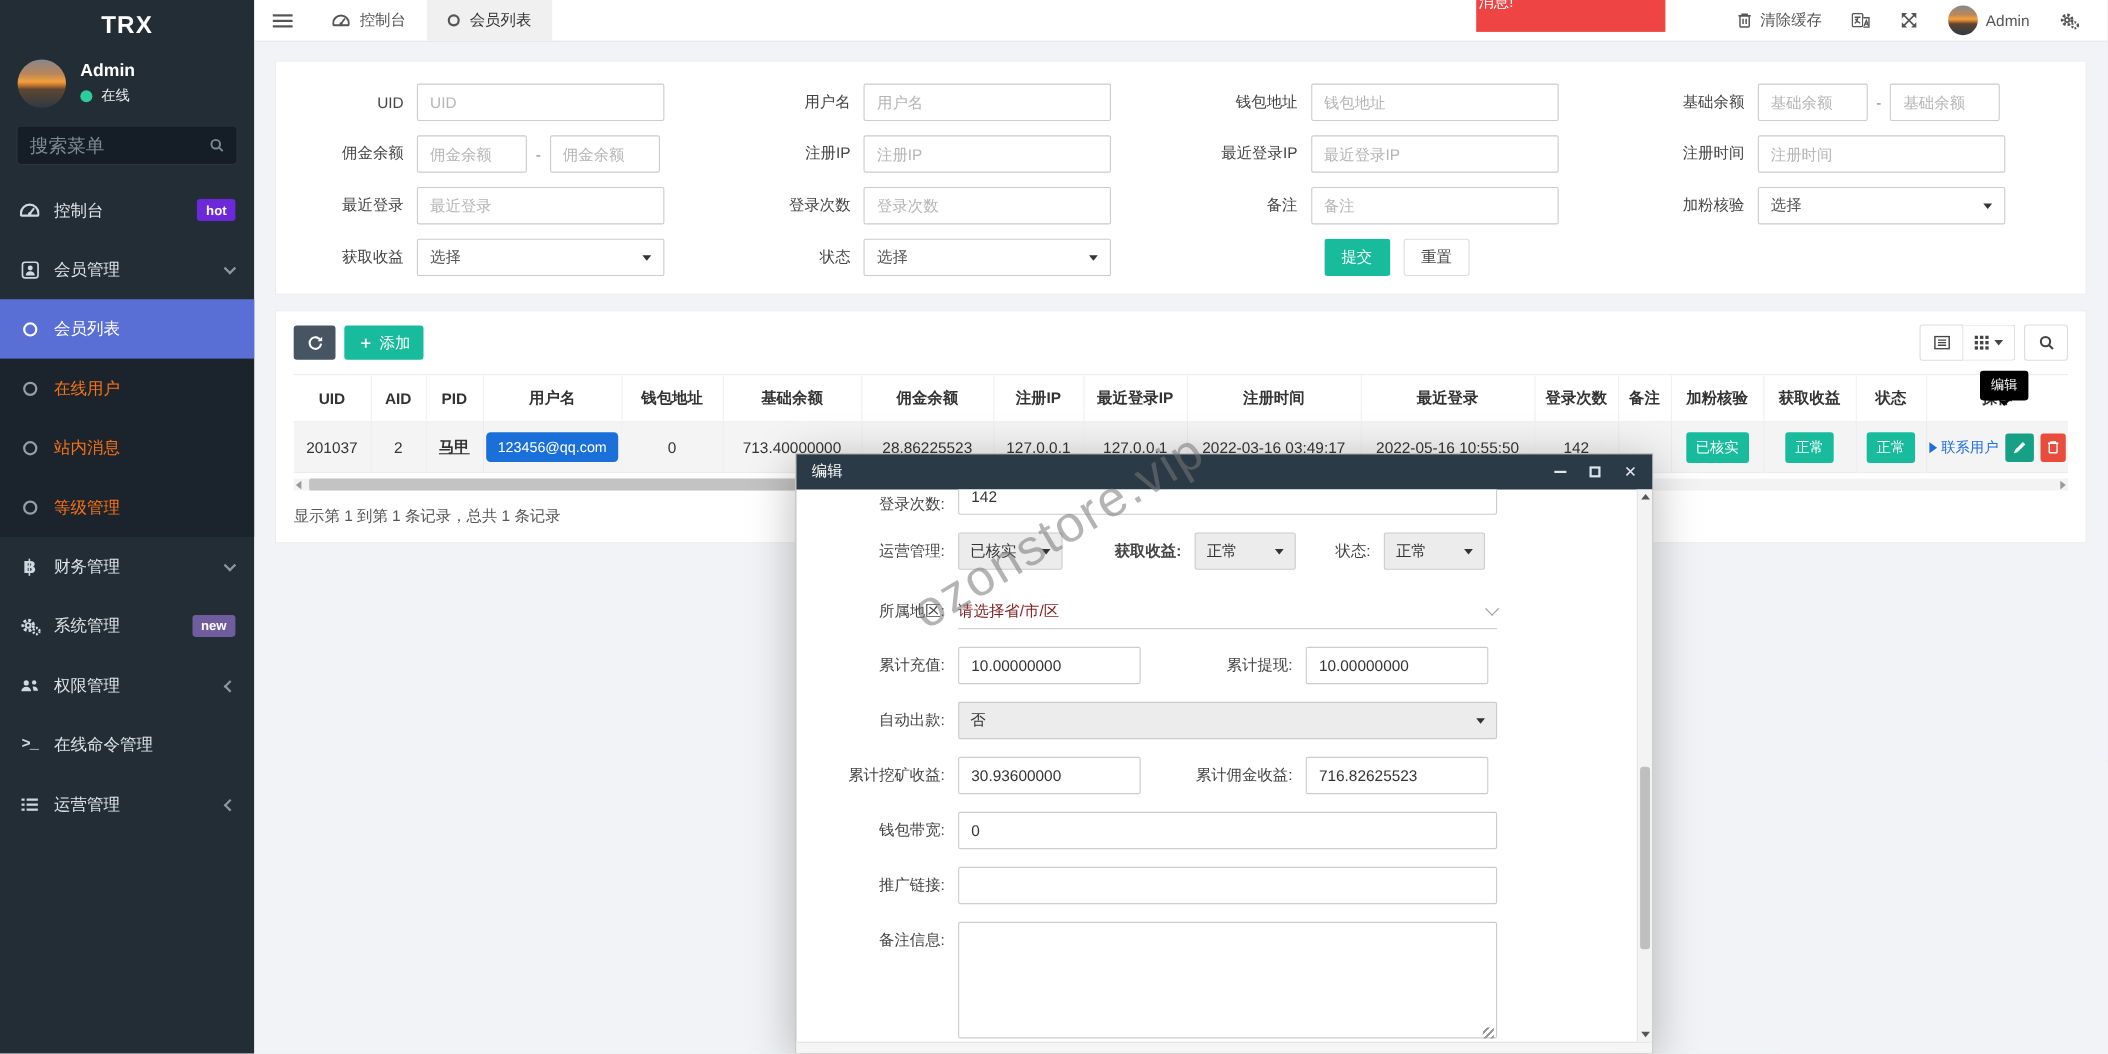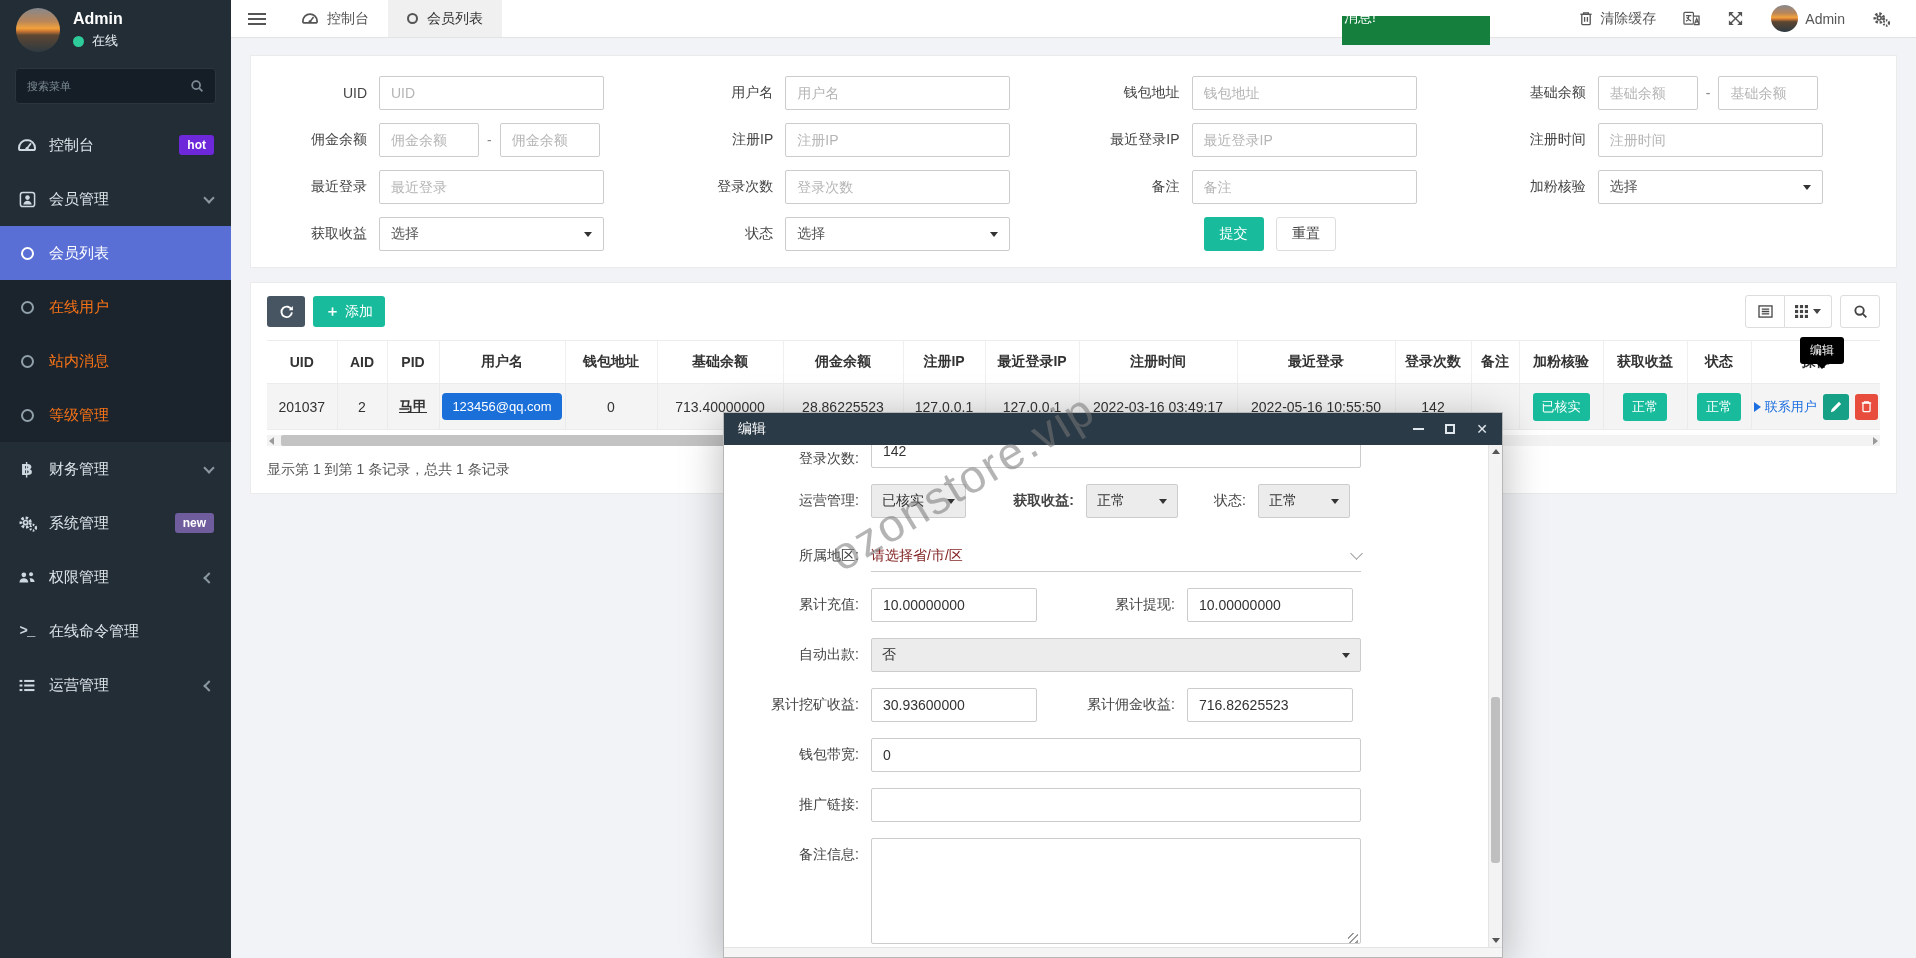--- a/index.html
+++ b/index.html
@@ -9,21 +9,21 @@
   
   .sidebar { position:absolute; left:0; top:0; width:231px; height:100%; background:#222d36; color:#c7d2da; z-index:20; }
   .logo { height:46px; line-height:46px; text-align:center; color:#fff; font-size:22px; font-weight:bold; letter-spacing:1px; }
   .user-panel { display:flex; align-items:center; gap:13px; padding:8px 16px 12px; }
   .avatar { width:44px; height:44px; border-radius:50%; flex:0 0 44px;
     background:linear-gradient(180deg,#86888d 0%,#b9865a 30%,#f2a23c 46%,#d27b33 52%,#5d4631 62%,#2e3a42 100%); }
   .user-name { font-weight:bold; color:#fff; font-size:16px; margin-bottom:4px; }
   .user-status { font-size:13px; color:#e8eef2; display:flex; align-items:center; gap:8px; }
   .dot { width:11px; height:11px; border-radius:50%; background:#2ecc9a; }
   .side-search { margin:4px 15px 14px; background:#151e26; border:1px solid #2a3540; border-radius:4px; height:36px;
-    display:flex; align-items:center; justify-content:space-between; padding:0 11px; color:#7d8b95; font-size:11px; }
+    display:flex; align-items:center; justify-content:space-between; padding:0 11px; color:#7d8b95; font-size:17px; }
   .menu { font-size:15px; }
   .menu-item { height:54px; display:flex; align-items:center; gap:12px; padding:0 17px; color:#dde5ea; position:relative; cursor:pointer; }
   .menu-item .mi-icon { width:20px; display:inline-flex; justify-content:center; color:#cfd9e0; }
   .submenu { background:#1b242c; }
   .submenu .menu-item { color:#f97316; }
   .submenu .menu-item .mi-icon { color:#91a0aa; }
   .menu-item.active { background:#5a6fd6; color:#fff; }
   .menu-item.active .mi-icon { color:#fff; }
   .ring { width:13px; height:13px; border:2px solid currentColor; border-radius:50%; display:inline-block; }
   .side-badge { margin-left:auto; font-size:12px; font-weight:bold; color:#fff; border-radius:3px; padding:3px 8px; }
@@ -40,21 +40,21 @@
     display:flex; align-items:center; z-index:10; }
   .hamburger { width:52px; height:100%; display:flex; flex-direction:column; justify-content:center; align-items:center; gap:3px; cursor:pointer; }
   .hamburger i { width:18px; height:2px; background:#555; }
   .tab { height:100%; display:flex; align-items:center; gap:9px; padding:0 19px; font-size:14px; color:#555; cursor:pointer; }
   .tab .ring { width:11px; height:11px; border-width:2px; }
   .tab.active { background:#f0f0f0; color:#333; }
   .topbar-right { margin-left:auto; display:flex; align-items:center; gap:27px; padding-right:26px; color:#555; font-size:14px; }
   .tb-item { display:flex; align-items:center; gap:7px; cursor:pointer; color:#555; }
   .avatar-sm { width:27px; height:27px; border-radius:50%;
     background:linear-gradient(180deg,#86888d 0%,#b9865a 30%,#f2a23c 46%,#d27b33 52%,#5d4631 62%,#2e3a42 100%); }
-  .notif { position:absolute; left:1342px; top:16px; width:148px; height:29px; background:#15803d; color:#fff; overflow:hidden; z-index:80; }
+  .notif { position:absolute; left:1342px; top:0; width:172px; height:29px; background:#ef4444; color:#fff; overflow:hidden; z-index:80; }
   .notif span { display:block; margin-top:-7px; margin-left:2px; font-size:14px; }
 
   
   .content { position:absolute; left:231px; top:38px; right:0; bottom:0; padding:17px 19px 0; }
   .card { background:#fff; border:1px solid #ebebeb; }
   .form-card { padding:20px 10px 16px; }
   .filter-grid { display:grid; grid-template-columns:repeat(4,1fr); row-gap:13px; }
   .f-item { display:flex; align-items:center; }
   .f-label { flex:0 0 118px; text-align:right; padding-right:12px; font-size:14px; color:#444; }
   .f-input { height:34px; border:1px solid #ccc; border-radius:2px; padding:0 11px; font-size:14px; color:#333; width:225px; background:#fff; }
@@ -153,20 +153,21 @@
     font-size:46px; color:rgba(118,118,118,.55); z-index:60; letter-spacing:2px; pointer-events:none; }
 
   svg { display:block; }
 </style>
 </head>
 <body>
 
 <div class="screen">
 
   <div class="sidebar">
+    <div class="logo">TRX</div>
     <div class="user-panel">
       <div class="avatar"></div>
       <div>
         <div class="user-name">Admin</div>
         <div class="user-status">
           <span class="dot"></span>
           <span>在线</span>
         </div>
       </div>
     </div>

